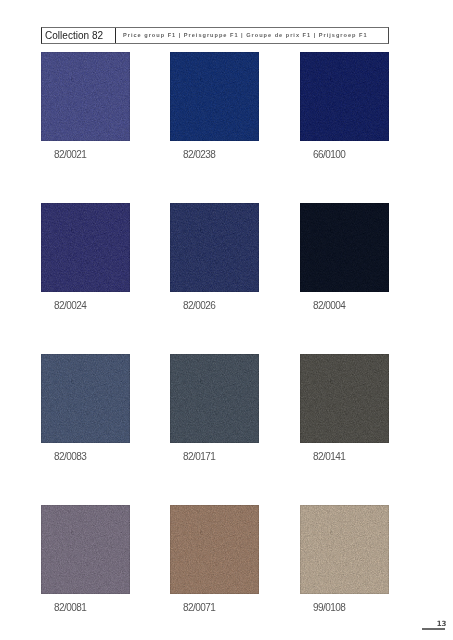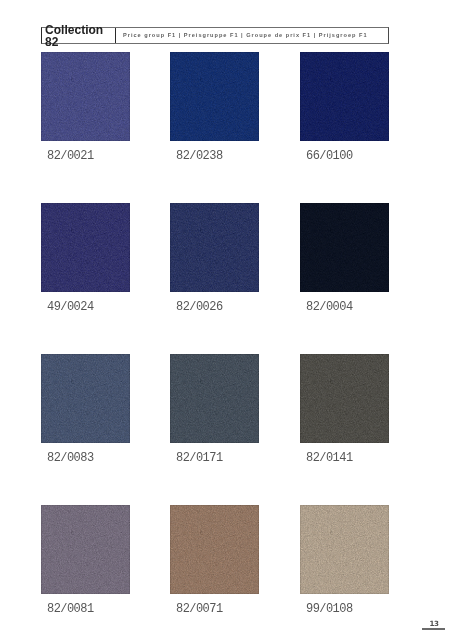--- a/index.html
+++ b/index.html
@@ -30,21 +30,21 @@
   }
   .hdr-title{
     width:74px;
     border-right:1px solid #2a2a2a;
     box-sizing:border-box;
     display:flex;align-items:center;
     padding-left:4px;
   }
   .hdr-title span{
     font-family:"Liberation Sans", sans-serif;
-    font-size:12px;font-weight:bold;color:#222222;
+    font-size:10px;font-weight:normal;color:#222222;
     letter-spacing:0.02px;line-height:1;
     position:relative;top:0.9px;left:-1px;
   }
   .hdr-sub{
     flex:1;display:flex;align-items:center;
     padding-left:7px;
   }
   .hdr-sub span{
     font-size:5.6px;color:#5e5e5e;font-weight:bold;
     letter-spacing:1.0px;line-height:1;white-space:nowrap;
@@ -57,32 +57,32 @@
   .sw{
     position:absolute;left:0;top:0;
     width:89px;height:89px;
     overflow:hidden;
   }
   .sw .base{position:absolute;inset:0;}
   .sw .tex{position:absolute;left:0;top:0;width:89px;height:89px;}
   
   .sw .rim{position:absolute;inset:0;border:1px solid rgba(0,0,0,.085);box-sizing:border-box;}
   .lbl{
-    position:absolute;left:6px;top:98.3px;
-    font-family:Liberation Mono, monospace;
-    font-size:12px;color:#565656;
+    position:absolute;left:13px;top:98.3px;
+    font-family:Liberation Sans, sans-serif;
+    font-size:10px;color:#565656;
     letter-spacing:-0.55px;line-height:1;white-space:nowrap;
   }
 
   
   .pageno{
     position:absolute;
     left:421.5px;top:620.0px;
     width:24px;
-    text-align:center;
+    text-align:right;
     font-family:"DejaVu Sans", sans-serif;
     font-size:7.1px;font-weight:bold;color:#4f4f4f;
     letter-spacing:-0.35px;line-height:1;
   }
   .pgrule{
     position:absolute;
     left:422px;top:627.9px;
     width:22.6px;height:1.7px;
     background:#6a6a6a;
   }
@@ -198,21 +198,21 @@
               <rect width="100%" height="100%" filter="url(#nDark)"></rect>
             </g>
             <g class="glite" style="opacity: 1;">
               <rect width="100%" height="100%" filter="url(#nBlot2)"></rect>
               <rect width="100%" height="100%" filter="url(#nWeave2)"></rect>
               <rect width="100%" height="100%" filter="url(#nLite)"></rect>
             </g>
           </svg>
           <div class="rim"></div>
         </div>
-        <div class="lbl">49/0024</div>
+        <div class="lbl">82/0024</div>
       </div>
       <div class="cell" style="left: 129.45px; top: 151.1px;">
         <div class="sw">
           <div class="base" style="background: rgb(23, 36, 94);"></div>
           <svg class="tex">
             <g class="gdark">
               <rect width="100%" height="100%" filter="url(#nBlot)"></rect>
               <rect width="100%" height="100%" filter="url(#nWeave)"></rect>
               <rect width="100%" height="100%" filter="url(#nDark)"></rect>
             </g>

